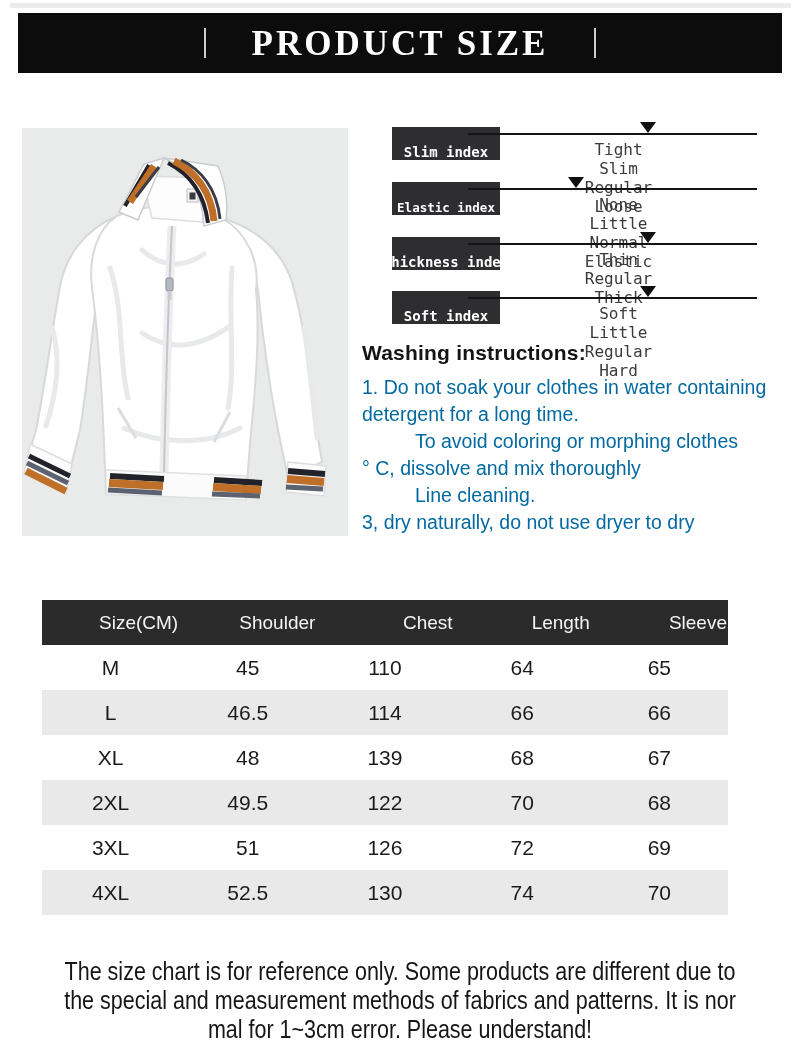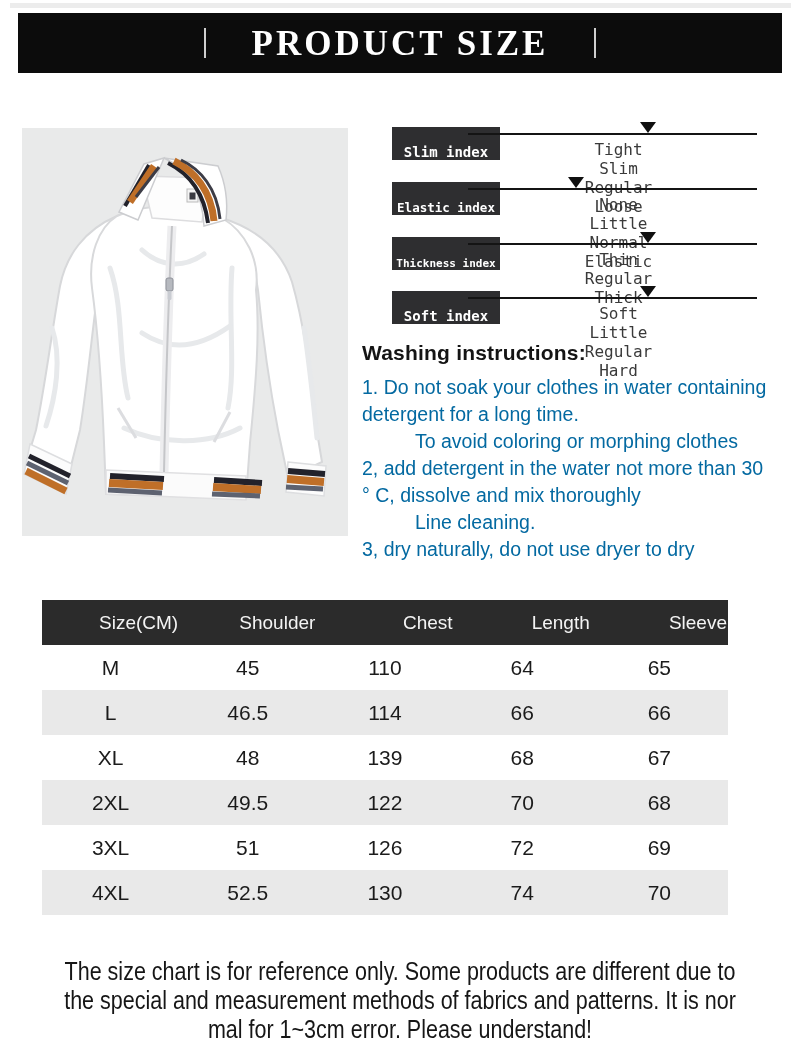--- a/index.html
+++ b/index.html
@@ -18,21 +18,21 @@
   .product-panel{position:absolute;left:22px;top:128px;width:326px;height:408px;background:#e9eaea;}
   .product-panel svg{display:block;}
 
   
   .index-row{position:absolute;left:358px;width:400px;height:52px;}
   .index-label-box{position:absolute;left:0;top:0;width:108px;height:33px;background:#2e2e30;
                    display:flex;align-items:flex-end;justify-content:center;margin-left:34px;}
   .index-label-box span{color:#ffffff;font-family:"DejaVu Sans Mono",monospace;font-weight:bold;white-space:nowrap;}
   .fs-a span{font-size:14px;}
   .fs-b span{font-size:12.5px;}
-  .fs-c span{font-size:11px;}
+  .fs-c span{font-size:14px;}
   .scale-line{position:absolute;left:110px;right:1px;top:6px;border-top:2px solid #141414;}
   .marker{position:absolute;top:-5px;width:0;height:0;
           border-left:8px solid transparent;border-right:8px solid transparent;border-top:11px solid #101010;}
   .marker.slot2{left:210px;}
   .marker.slot3{left:282px;}
   .scale-labels{position:absolute;left:116px;top:13px;width:289px;display:flex;flex-direction:column;}
   .scale-labels .slot{flex:1 1 0;text-align:center;font-family:"DejaVu Sans Mono",monospace;
                       font-size:16px;color:#3a3a3a;white-space:nowrap;}
 
   
@@ -196,21 +196,20 @@
       <span class="slot">Regular</span>
       <span class="slot">Hard</span>
     </div>
   </div>
 
   <div class="washing">
     <p class="washing-heading">Washing instructions:</p>
     <div class="washing-line">1. Do not soak your clothes in water containing</div>
     <div class="washing-line">detergent for a long time.</div>
     <div class="washing-line indent">To avoid coloring or morphing clothes</div>
-    <div class="washing-line">2, add detergent in the water not more than 30</div>
     <div class="washing-line">° C, dissolve and mix thoroughly</div>
     <div class="washing-line indent">Line cleaning.</div>
     <div class="washing-line">3, dry naturally, do not use dryer to dry</div>
   </div>
 
   <div class="size-table-wrap">
     <table class="size-table">
       <thead>
         <tr>
           <th>Size(CM)</th>

